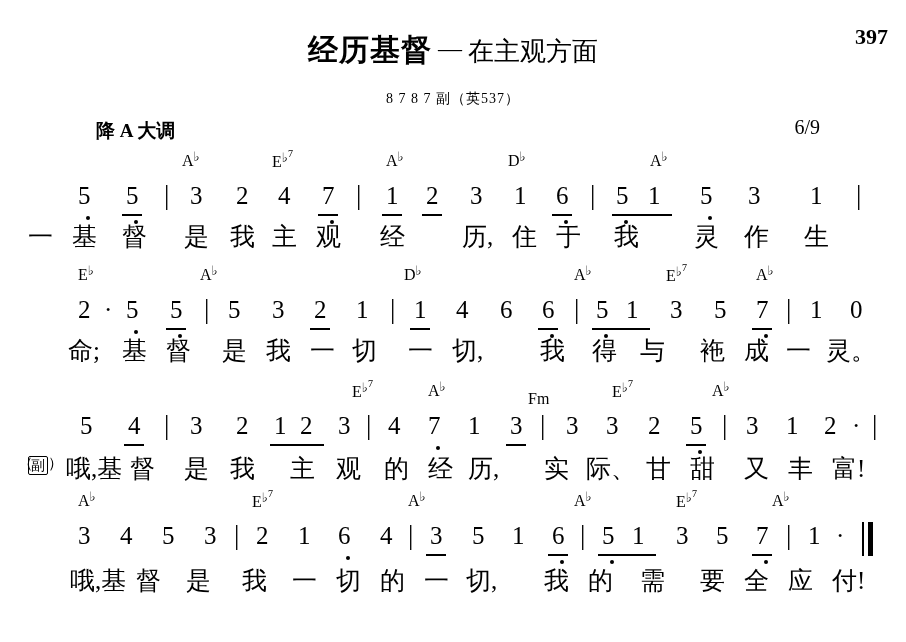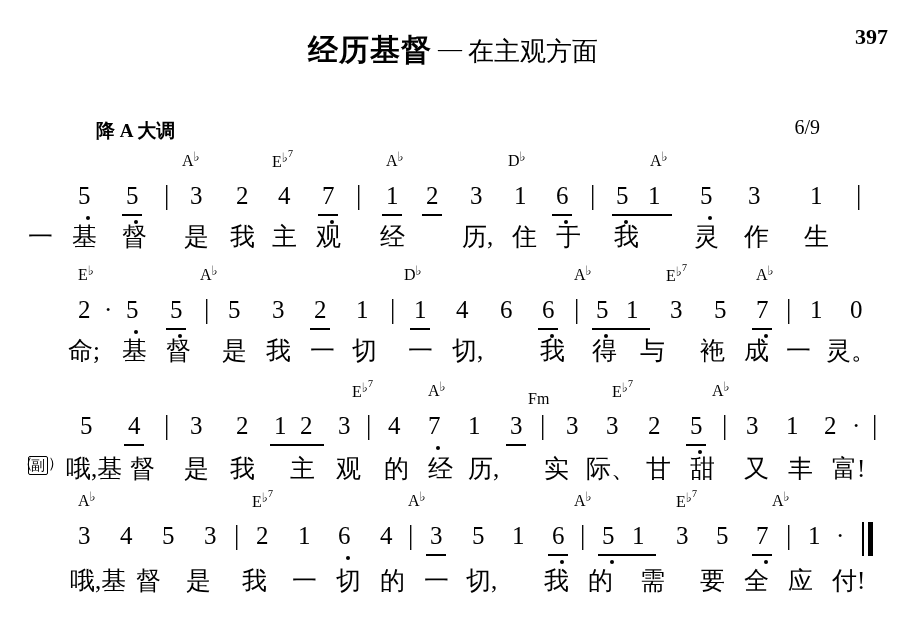--- a/index.html
+++ b/index.html
@@ -39,20 +39,21 @@
 <body>
 
 <div class="page">
 
   <div class="hymn-number">397</div>
 
   <div class="title-row">
     <span class="title-main">经历基督</span><span class="title-dash">—</span><span class="title-sub">在主观方面</span>
   </div>
 
+  <div class="meter">8 7 8 7 副（英537）</div>
   <div class="keysig">降 A 大调</div>
   <div class="timesig">6/9</div>
 
   <div class="system" style="top:152px;">
     <div class="chords">
       <span class="chord" style="left:182px;">A<span class="flat">♭</span></span>
       <span class="chord" style="left:272px;">E<span class="flat">♭</span><sup>7</sup></span>
       <span class="chord" style="left:386px;">A<span class="flat">♭</span></span>
       <span class="chord" style="left:508px;">D<span class="flat">♭</span></span>
       <span class="chord" style="left:650px;">A<span class="flat">♭</span></span>

